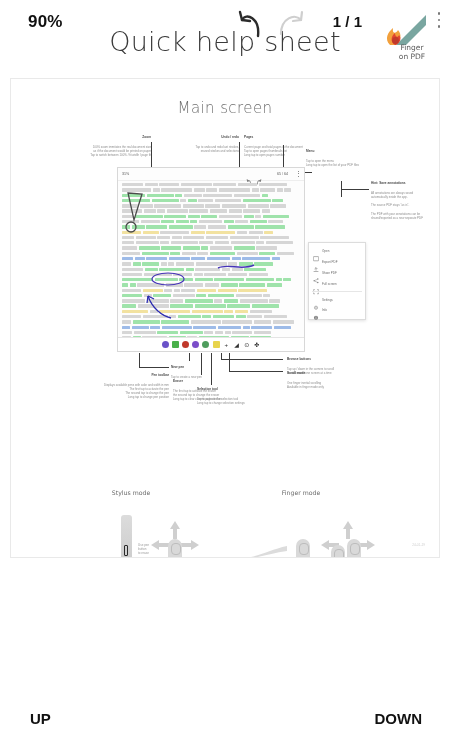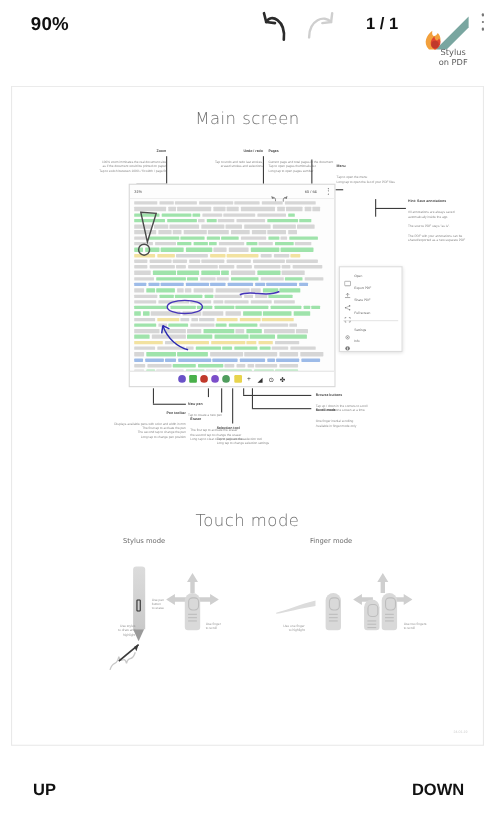--- a/index.html
+++ b/index.html
@@ -53,21 +53,21 @@
     position:absolute; right:6px; top:12px;
     width:10px; height:26px;
   }
   #overflow-dots i {
     display:block; width:2.6px; height:2.6px; border-radius:50%;
     background:#777; margin:0 auto 4px;
   }
 
   
   #sheet {
-    position:absolute; left:10px; top:78px; width:430px; height:600px;
+    position:absolute; left:10px; top:78px; width:430px; height:480px;
     background:#fff;
     border:1px solid #e9e9e9;
     overflow:hidden;
   }
 
   .section-title {
     position:absolute; width:100%; text-align:center;
     font-size:15px; font-weight:300; color:#6f6f6f;
     font-family:"DejaVu Sans", sans-serif;
     letter-spacing:.4px;
@@ -174,20 +174,21 @@
   #btn-up   { position:absolute; left:30px;  top:16px; font-size:15px; font-weight:bold; color:#111; }
   #btn-down { position:absolute; right:28px; top:16px; font-size:15px; font-weight:bold; color:#111; }
 </style>
 </head>
 <body>
 
 <div id="topbar">
 
   <div id="zoom-label">90%</div>
 
+  <div id="doc-title">Quick help sheet</div>
 
   <div id="undo-btn">
     <svg width="34" height="30" viewBox="0 0 34 30">
       <path d="M24 26 C26 8, 12 2, 8 10" fill="none" stroke="#2b2b2b" stroke-width="2.4" stroke-linecap="round"></path>
       <path d="M8 10 L6 2 M8 10 L16 11" fill="none" stroke="#2b2b2b" stroke-width="2.4" stroke-linecap="round"></path>
     </svg>
   </div>
 
   <div id="redo-btn">
     <svg width="34" height="30" viewBox="0 0 34 30">
@@ -204,21 +205,21 @@
     <i></i>
   </div>
 
   <div id="app-logo">
     <svg class="logo-cap" width="46" height="34" viewBox="0 0 46 34">
       <path d="M14 33 L44 3 L44 13 L24 33 Z" fill="#79a6a0"></path>
       <path d="M8 33 C2 27, 6 20, 11 16 C10 22, 14 22, 16 18 C20 22, 19 29, 14 33 Z" fill="#f2a03c"></path>
       <path d="M13 33 C8 30, 9 24, 13 21 C13 25, 16 26, 17 23 C20 26, 18 31, 14 33 Z" fill="#e0452f"></path>
       <circle cx="13.5" cy="28.5" r="3.4" fill="#c0392b"></circle>
     </svg>
-    <div id="logo-name">Stylus
+    <div id="logo-name">Finger
 on PDF</div>
   </div>
 </div>
 
 <div id="sheet">
 
   <div class="section-title" id="title-main">Main screen</div>
 
   <div class="ann r" style="left:10px; top:52px; width:130px;">
     <span class="h">Zoom</span>
@@ -735,21 +736,20 @@
   </div>
 
   <div class="lead v" style="left:218px; top:274px; height:18px;"></div>
   <div class="lead h" style="left:218px; top:292px; width:54px;"></div>
   <div class="ann l" style="left:276px; top:288px; width:96px;">
     <span class="h">Scroll mode</span>
     <span>One finger inertial scrolling
 Available in finger mode only</span>
   </div>
 
-  <div class="section-title" id="title-touch">Touch mode</div>
 
   <div id="touch-area">
 
     <div class="mode-label" style="left:75px; top:0;">Stylus mode</div>
     <div class="mode-label" style="left:245px; top:0;">Finger mode</div>
 
     <div class="stylus" style="left:110px; top:26px;"></div>
     <div class="pen-btn" style="left:113px; top:56px;"></div>
     <div class="hint" style="left:127px; top:54px; width:30px;">Use pen
 button

